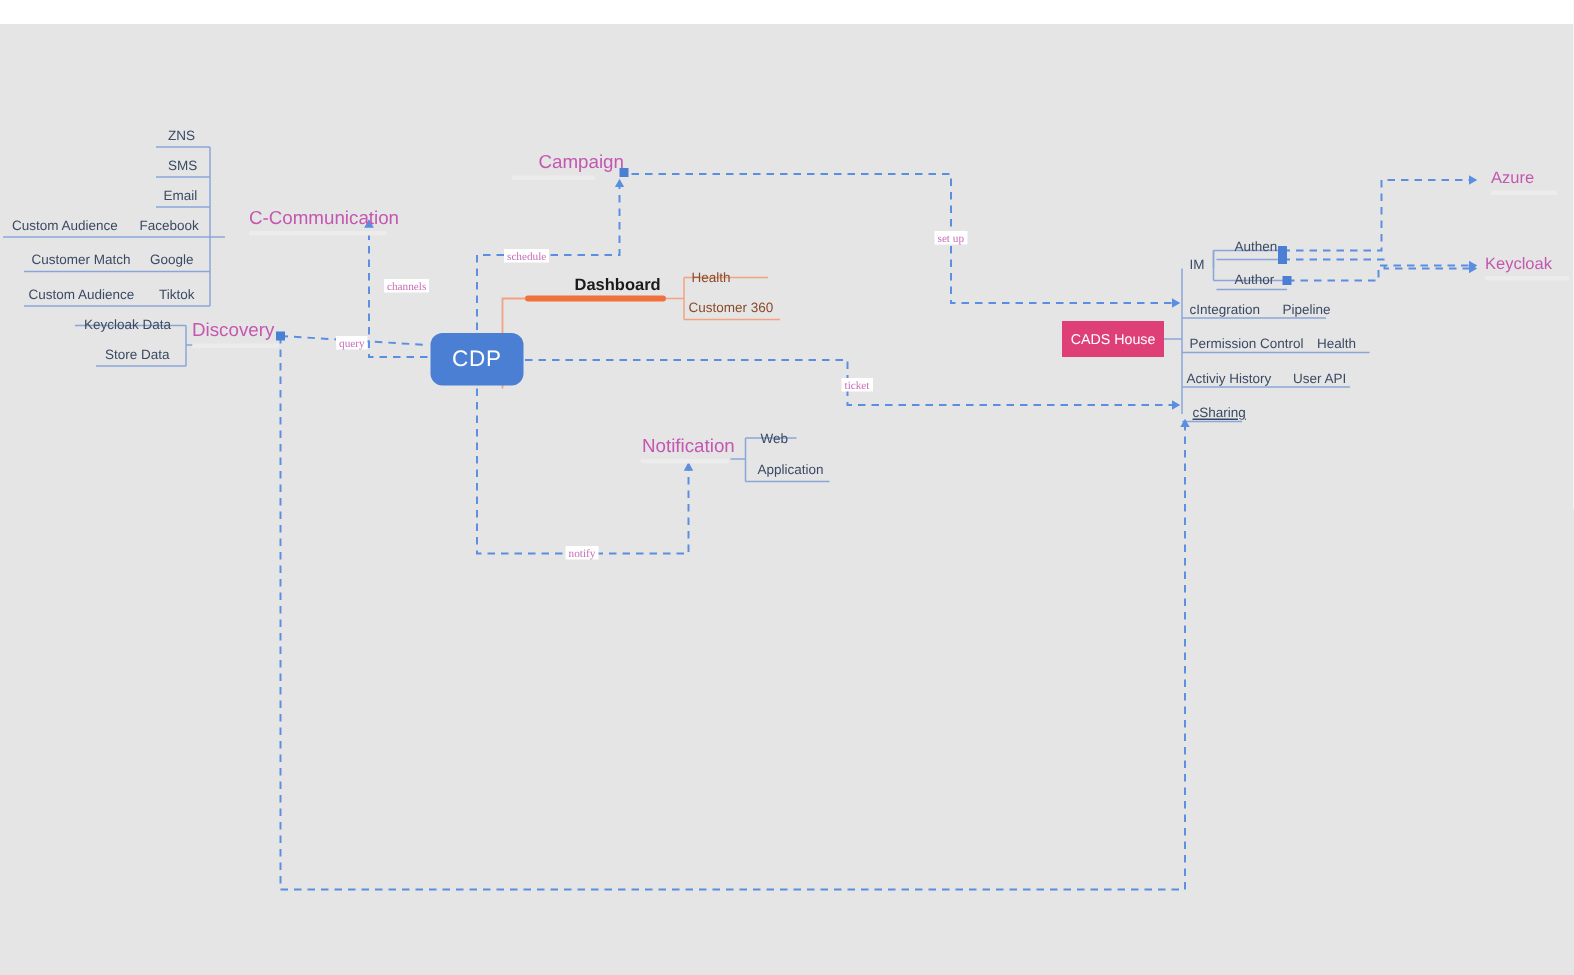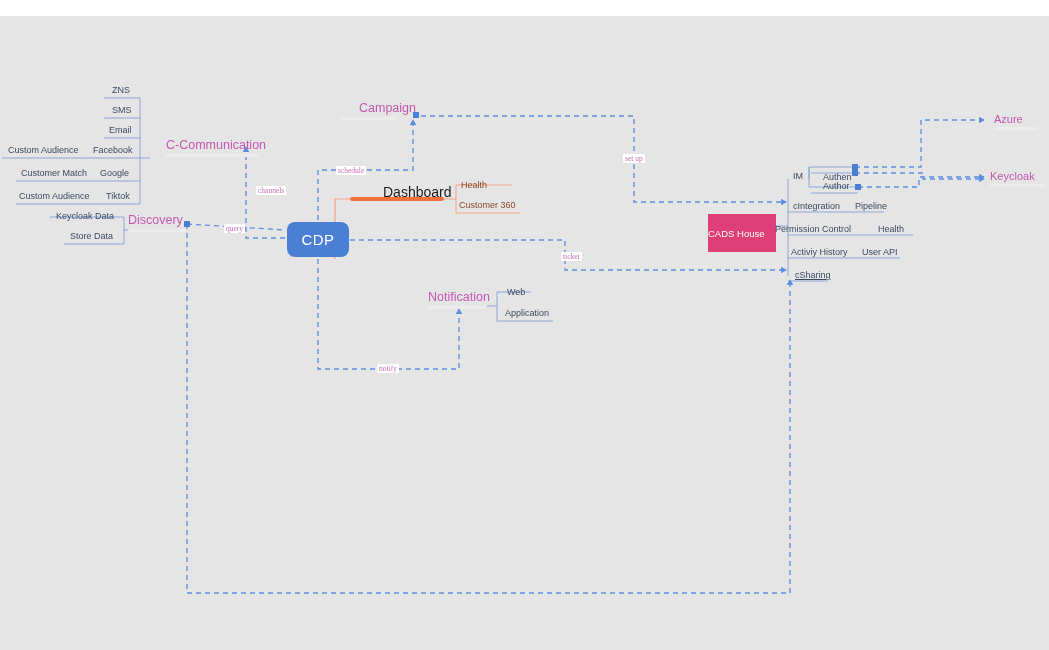--- a/index.html
+++ b/index.html
@@ -12,29 +12,29 @@
   .topic-small{font-size:9px;color:#3b4a63;}
 
   .pinknode{position:absolute;white-space:nowrap;font-size:12.5px;color:#c457b0;}
   .pinknode .u{display:block;height:3px;border-radius:2px;background:#ececec;margin-top:2px;}
 
   
   .root-cdp{position:absolute;left:287px;top:206px;width:62px;height:35px;border-radius:8px;
      background:#4a7fd4;color:#fff;font-size:15px;display:flex;align-items:center;
      justify-content:center;letter-spacing:.5px;}
   
-  .node-cads{position:absolute;left:708px;top:198px;width:68px;height:38px;background:#de3f77;
-     color:#fff;font-size:9.5px;display:flex;align-items:center;}
+  .node-cads{position:absolute;left:708px;top:198px;width:68px;height:24px;background:#de3f77;
+     color:#fff;font-size:9.5px;display:flex;align-items:center;justify-content:center;}
 
   
   .elabel{position:absolute;white-space:nowrap;font-size:7.5px;color:#c96fb8;background:#fff;
      padding:0 2px;font-family:Liberation Serif, serif;}
 
   
-  .dash-cap{position:absolute;font-size:14px;color:#1b1b1b;font-weight:normal;white-space:nowrap;}
+  .dash-cap{position:absolute;font-size:11px;color:#1b1b1b;font-weight:bold;white-space:nowrap;}
   .orange-cap{position:absolute;font-size:9px;color:#8a4a2a;white-space:nowrap;}
 
   
   .leafpink{position:absolute;white-space:nowrap;font-size:11px;color:#c457b0;}
   .leafpink .u{display:block;height:3px;border-radius:2px;background:#ececec;margin-top:2px;}
 </style>
 </head>
 <body>
 
 <div id="canvas">
@@ -173,27 +173,27 @@
   <div class="lbl topic-small" style="left:507px;top:271px;">Web</div>
   <div class="lbl topic-small" style="left:505px;top:292px;">Application</div>
 
   <div class="node-cads">
     <span>CADS House</span>
   </div>
 
   <div class="lbl topic-small" style="left:793px;top:155px;">IM</div>
   <div class="lbl topic-small" style="left:793px;top:185px;">cIntegration</div>
   <div class="lbl topic-small" style="left:855px;top:185px;">Pipeline</div>
-  <div class="lbl topic-small" style="left:775px;top:208px;">Permission Control</div>
+  <div class="lbl topic-small" style="left:793px;top:208px;">Permission Control</div>
   <div class="lbl topic-small" style="left:878px;top:208px;">Health</div>
   <div class="lbl topic-small" style="left:791px;top:231px;">Activiy History</div>
   <div class="lbl topic-small" style="left:862px;top:231px;">User API</div>
   <div class="lbl topic-small" style="left:795px;top:254px;text-decoration:underline;">cSharing</div>
 
-  <div class="lbl topic-small" style="left:823px;top:156px;">Authen</div>
+  <div class="lbl topic-small" style="left:823px;top:143px;">Authen</div>
   <div class="lbl topic-small" style="left:823px;top:165px;">Author</div>
 
   <div class="leafpink" style="left:994px;top:97px;">
     <span>Azure</span>
     <span class="u" style="width:44px;"></span>
   </div>
   <div class="leafpink" style="left:990px;top:154px;">
     <span>Keycloak</span>
     <span class="u" style="width:56px;"></span>
   </div>

